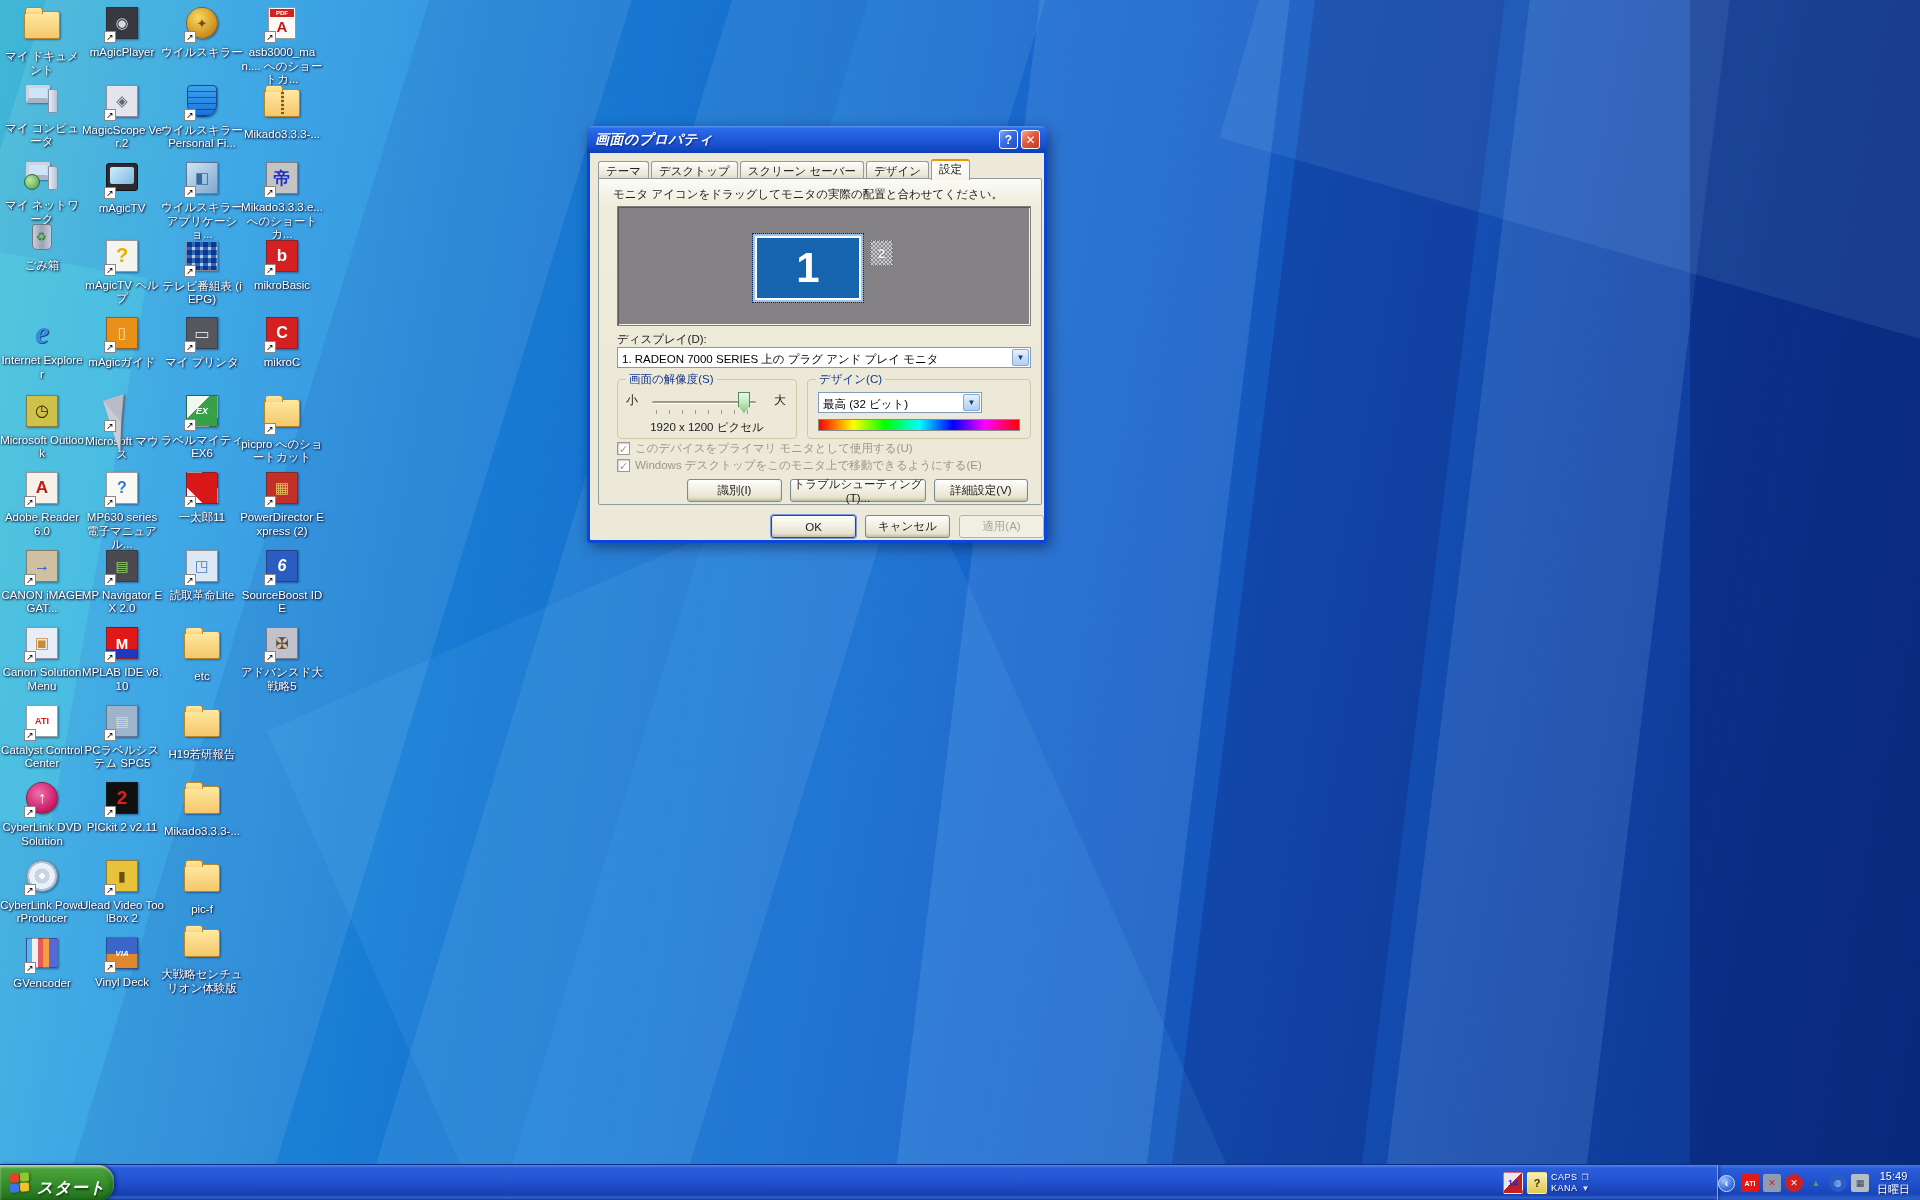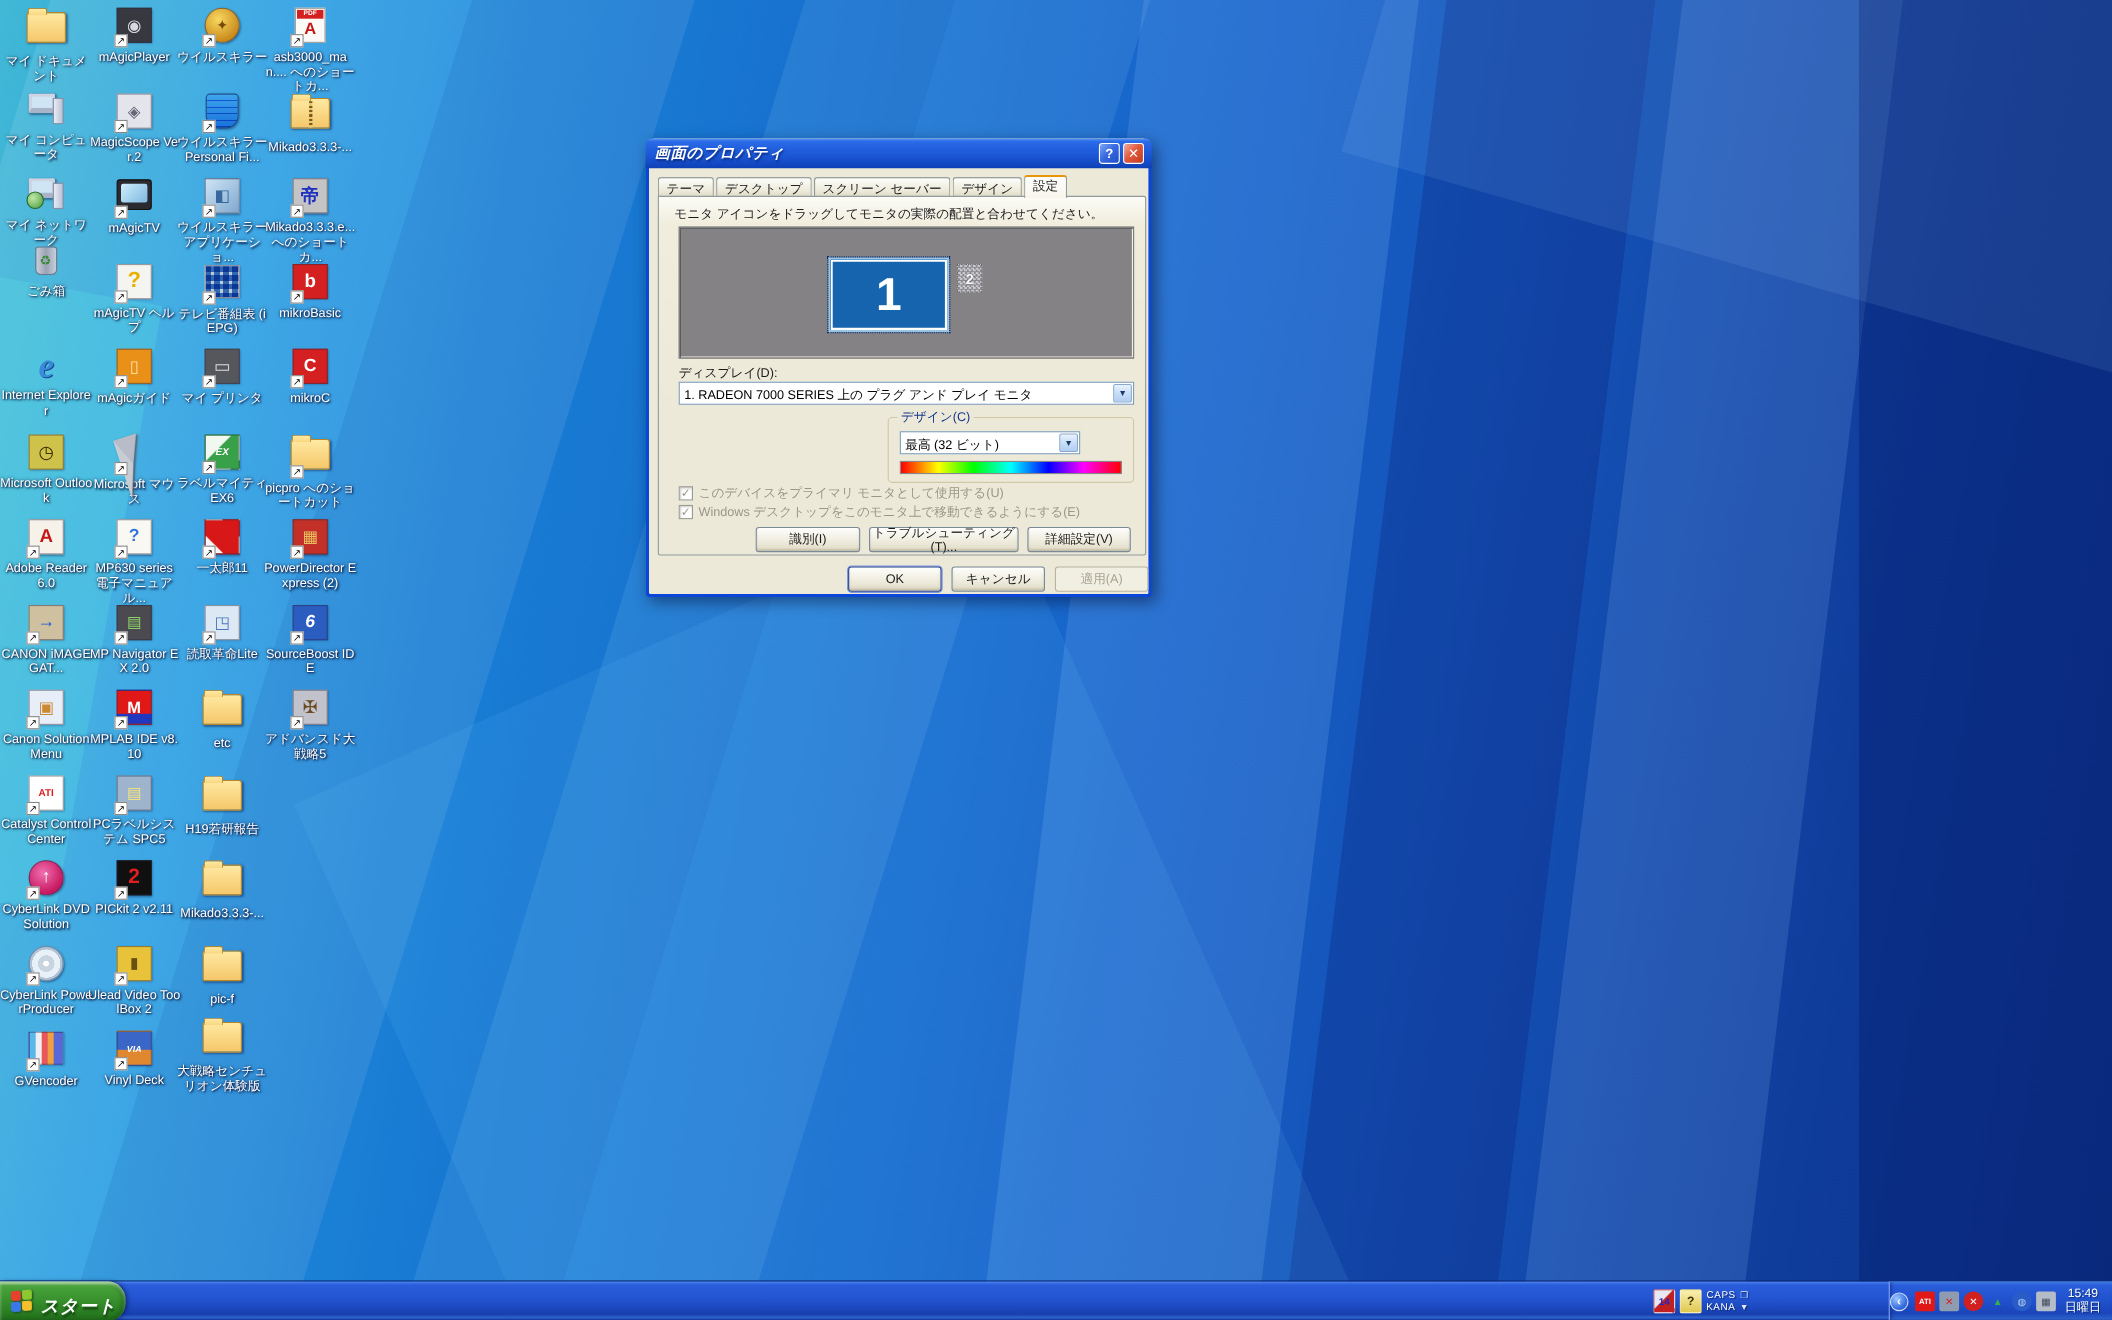--- a/index.html
+++ b/index.html
@@ -134,21 +134,21 @@
   .winflag span { border-radius:1px 3px 1px 3px; }
   .wf1{background:#e8402c;} .wf2{background:#8cc832;} .wf3{background:#3a78e8;} .wf4{background:#f4c02c;}
   .startlabel { color:#fff; font-size:16px; font-weight:bold; font-style:italic; text-shadow:1px 2px 2px #144210; letter-spacing:1px;margin-top:11px; }
 
   .langband { position:absolute; right:330px; top:0; height:36px; display:flex; align-items:center; gap:4px; }
   .langico { width:20px; height:22px; border:1px solid rgba(255,255,255,.35); border-radius:2px;
     display:flex; align-items:center; justify-content:center; font-size:11px; font-weight:bold; }
   .atok14 { background:linear-gradient(135deg,#e8e8f4 45%,#c02020 45%); color:#2028c0; font-size:9px; }
   .atokhelp { background:linear-gradient(180deg,#f8f0b0,#e0c850); color:#403000; }
   .capskana { display:flex; flex-direction:column; justify-content:center; line-height:11px; color:#fff; font-size:9px; letter-spacing:.5px; text-shadow:1px 1px 1px #0a2a70; }
-  .capskana .row { display:flex; align-items:center; gap:4px;justify-content:center; }
+  .capskana .row { display:flex; align-items:center; gap:4px; }
   .miniglyph { font-size:8px; color:#dfe8ff; }
 
   .trayarea { position:absolute; right:0; top:0; height:36px; display:flex; align-items:center; padding-right:10px;
     background:linear-gradient(180deg,#4a86ec 0%,#2a5ddb 10%,#2152ce 45%,#1a45ba 80%,#2f63cc 95%,#12349a 100%);
     border-left:1px solid #7aa2f0; box-shadow:inset 2px 0 3px rgba(10,30,110,.4); }
   .hidebtn { width:17px; height:17px; border-radius:50%; margin-right:6px;
     background:radial-gradient(circle at 35% 30%,#9ec8ff,#3a70e0 60%,#1a46b0); border:1px solid #cfe0ff;
     color:#fff; font-size:11px; font-weight:bold; display:flex; align-items:center; justify-content:center; line-height:1; }
   .trayicons { display:flex; align-items:center; gap:4px; margin-right:8px; }
   .trayic { width:18px; height:18px; display:flex; align-items:center; justify-content:center;
@@ -588,20 +588,29 @@
       <div class="mon1">1</div>
       <div class="mon2">2</div>
     </div>
 
     <div class="fldlabel" style="left:18px; top:153px;">ディスプレイ(D):</div>
     <div class="combo" style="left:18px; top:168px; width:414px;">
       <span>1. RADEON 7000 SERIES 上の プラグ アンド プレイ モニタ</span>
       <span class="combobtn">▼</span>
     </div>
 
+    <div class="groupbox" style="left:18px; top:200px; width:180px; height:60px;">
+      <span class="grouplabel">画面の解像度(S)</span>
+      <span class="slider-small" style="left:8px; top:12px;">小</span>
+      <span class="slider-large" style="right:10px; top:12px;">大</span>
+      <div class="slidertrack"></div>
+      <div class="sliderticks"></div>
+      <div class="sliderthumb"></div>
+      <div class="resvalue">1920 x 1200 ピクセル</div>
+    </div>
 
     <div class="groupbox" style="left:208px; top:200px; width:224px; height:60px;">
       <span class="grouplabel">デザイン(C)</span>
       <div class="combo" style="left:10px; top:12px; width:164px;">
         <span>最高 (32 ビット)</span>
         <span class="combobtn">▼</span>
       </div>
       <div class="rainbow"></div>
     </div>
 

